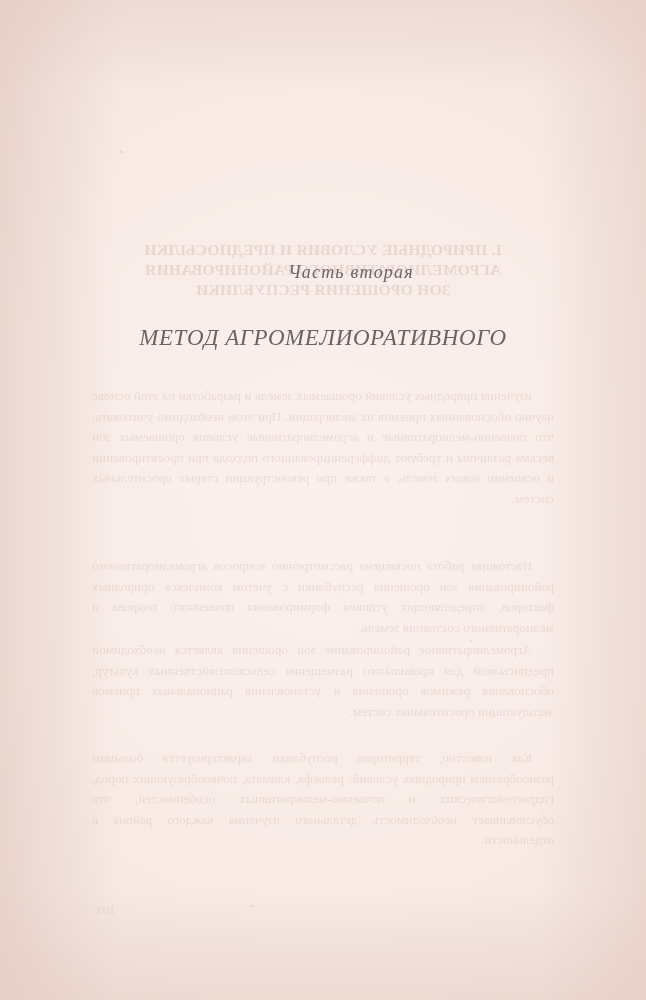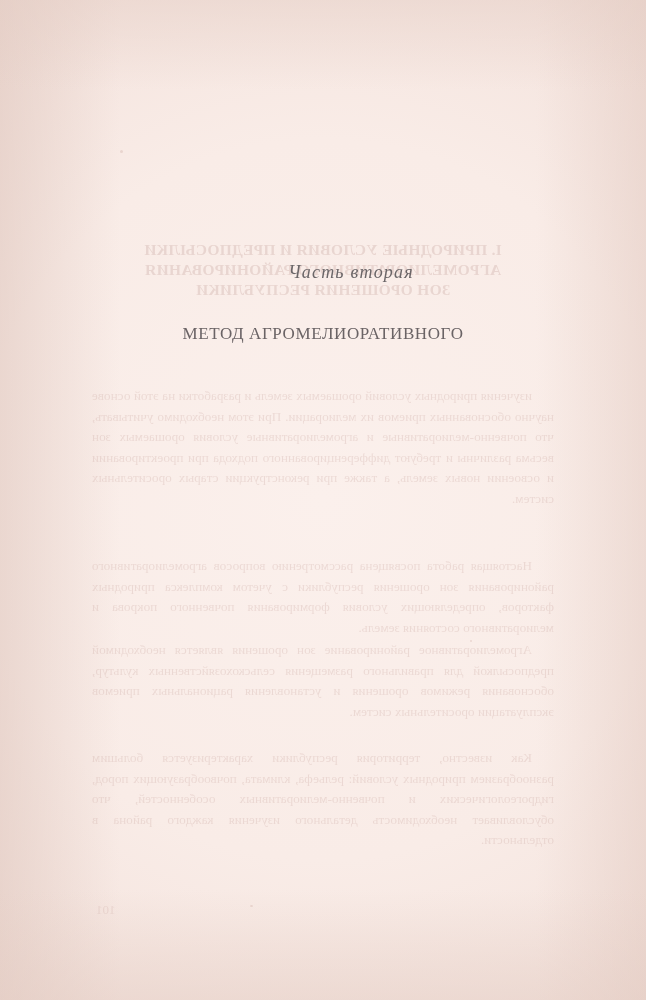--- a/index.html
+++ b/index.html
@@ -77,25 +77,26 @@
     letter-spacing: 1.2px;
     color: #6b6668;
     margin-left: 28px;
   }
 
   .part-title {
     position: absolute;
     top: 308px;
     left: 0;
     width: 100%;
-    font-size: 17px;
+    font-size: 23px;
     line-height: 30px;
     letter-spacing: 0.6px;
     color: #6a6365;
     font-weight: normal;
+    font-style: italic;
   }
   .part-title .line {
     display: block;
   }
 
   
   .showthrough {
     position: absolute;
     left: 0;
     top: 0;

